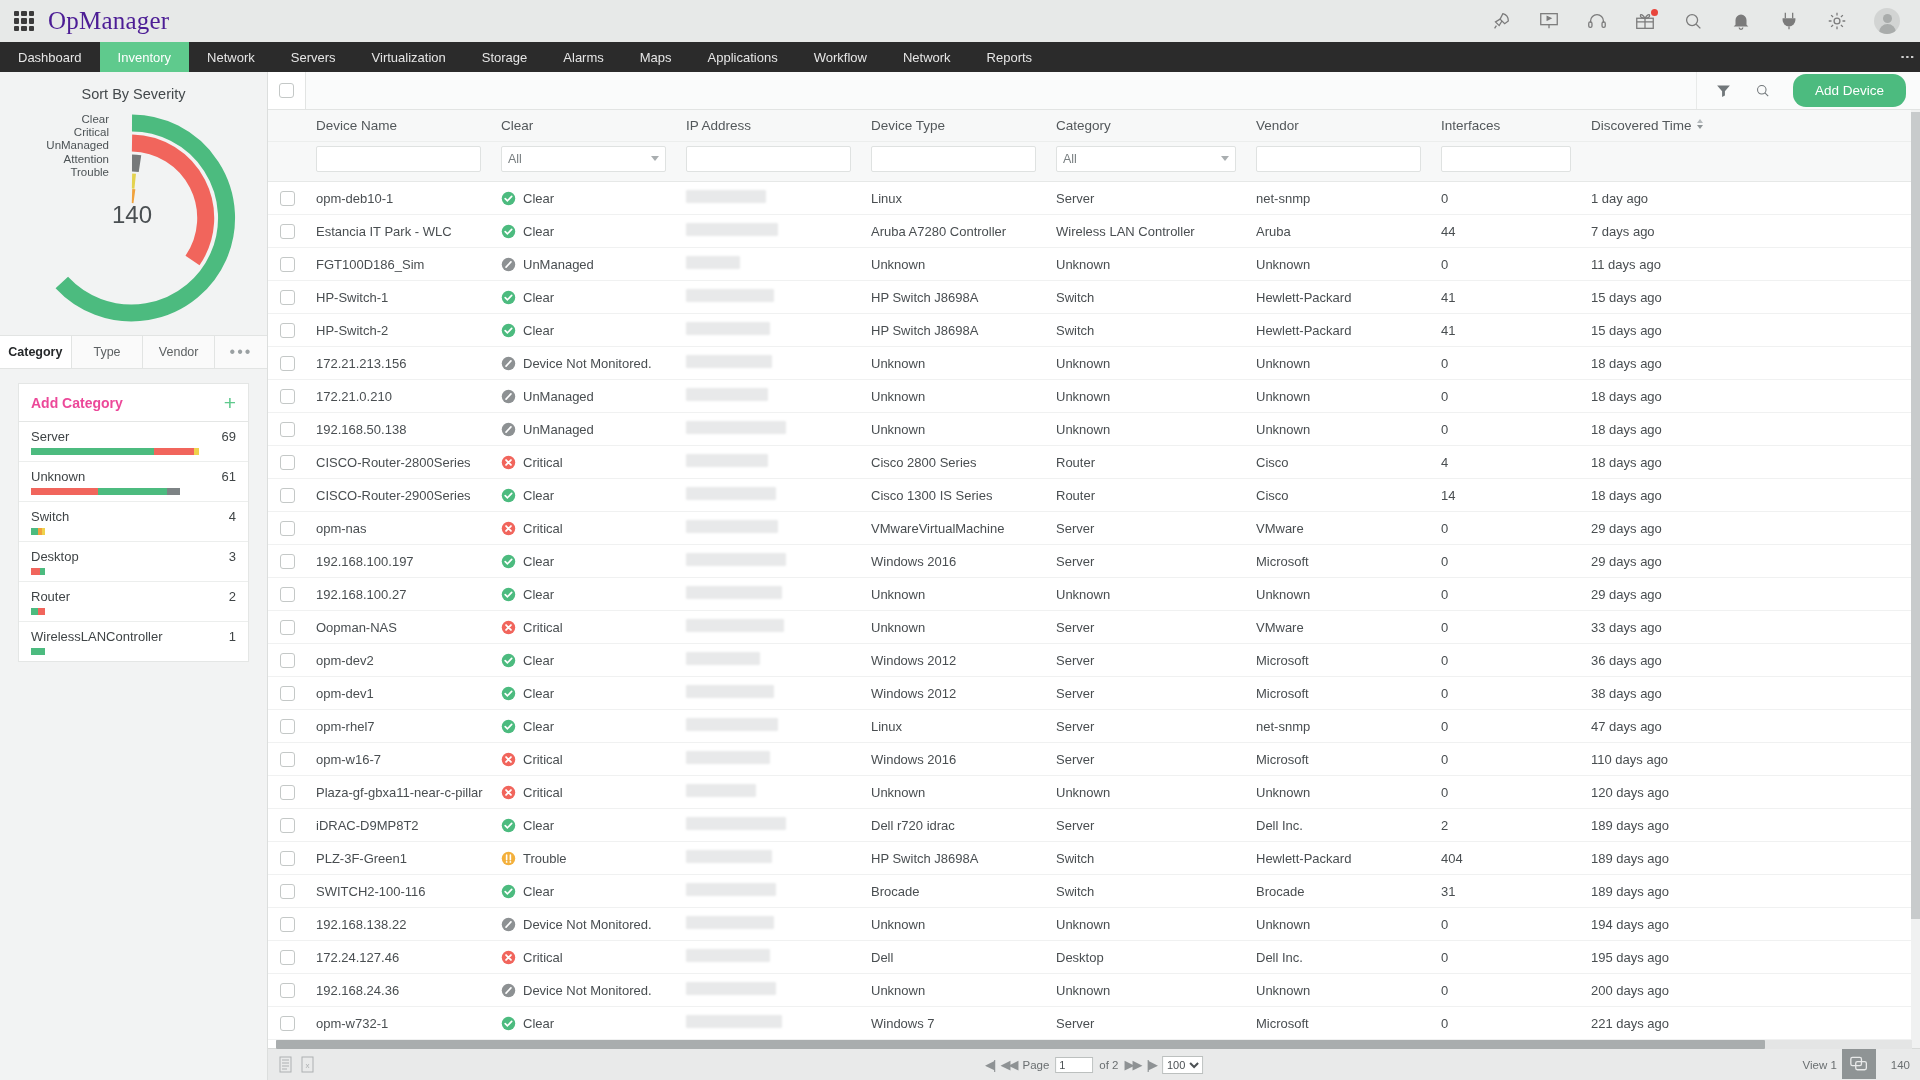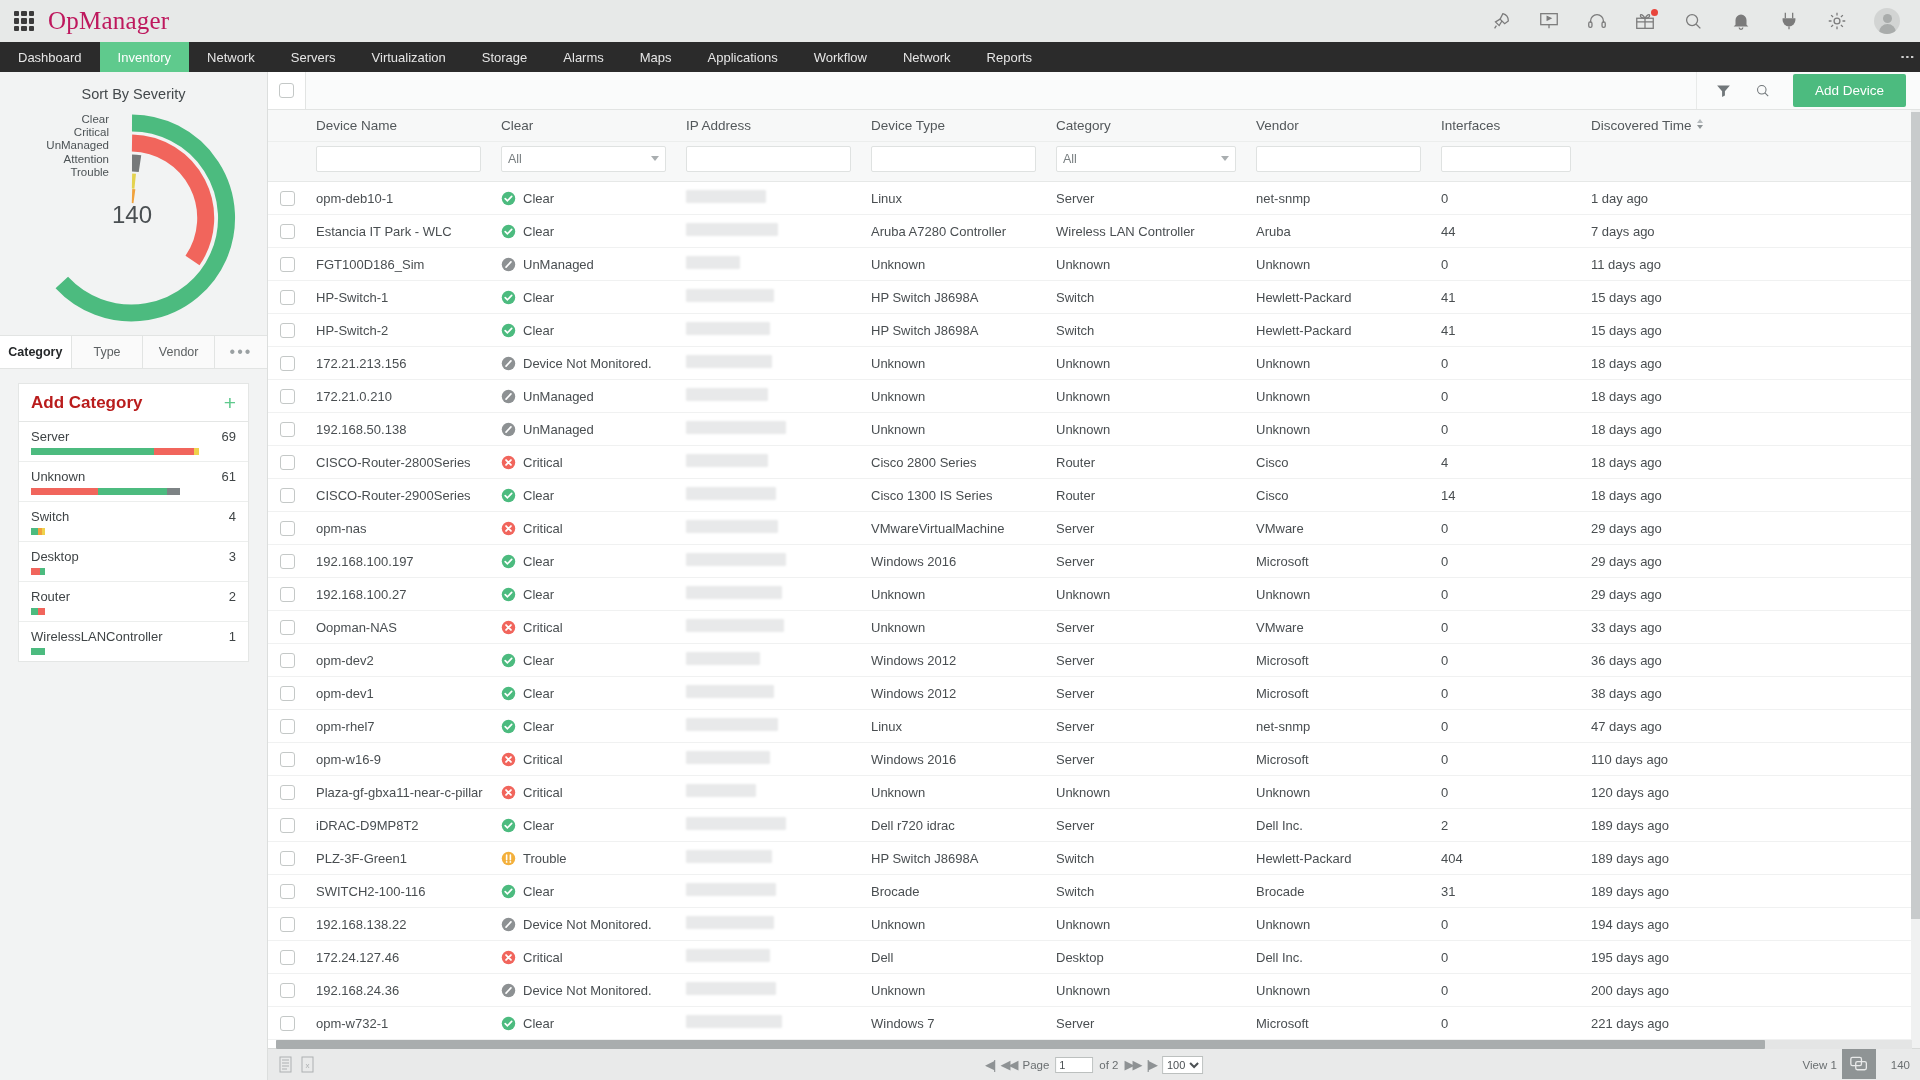--- a/index.html
+++ b/index.html
@@ -13,21 +13,21 @@
   }
 
   
   .topbar {
     height:42px; background:#e7e9e8; display:flex; align-items:center;
     padding:0 14px; position:relative;
   }
   .waffle { width:20px; height:20px; display:grid; grid-template-columns:repeat(3,1fr);
             grid-template-rows:repeat(3,1fr); gap:2px; margin-right:14px; cursor:pointer; }
   .waffle i { background:#3b3b3b; border-radius:1px; display:block; }
-  .brand { font-family:"Liberation Serif", serif; font-size:25px; color:#be185d; letter-spacing:.2px; }
+  .brand { font-family:"Liberation Serif", serif; font-size:25px; color:#4c1d95; letter-spacing:.2px; }
   .hdr-icons { margin-left:auto; display:flex; align-items:center; gap:26px; padding-right:6px; }
   .hdr-ic { width:22px; height:22px; position:relative; cursor:pointer; color:#7c7c7c; }
   .hdr-ic svg { width:22px; height:22px; display:block; fill:none; stroke:#7b7b7b; stroke-width:1.4; }
   .badge-dot { position:absolute; top:-1px; right:-2px; width:7px; height:7px; border-radius:50%;
                background:#e8453c; }
   .avatar { width:26px; height:26px; border-radius:50%; background:#d2d4d3; display:flex;
             align-items:flex-end; justify-content:center; overflow:hidden; cursor:pointer; }
   .avatar .head { width:9px; height:9px; border-radius:50%; background:#a9acab; position:absolute; margin-bottom:11px;}
   .avatar .body { width:17px; height:10px; border-radius:9px 9px 0 0; background:#a9acab; }
   .avwrap { position:relative; display:flex; align-items:center; justify-content:center;
@@ -68,21 +68,21 @@
   .cattabs { display:flex; height:34px; background:#f2f3f3; border-top:1px solid #e2e4e3;
              border-bottom:1px solid #e2e4e3; }
   .cattab { flex:1; display:flex; align-items:center; justify-content:center; font-size:12.5px;
             color:#5d6163; border-right:1px solid #e2e4e3; cursor:pointer; background:#fafafa;}
   .cattab.active { background:#fff; color:#25282a; font-weight:700; }
   .cattab.dots { flex:0 0 52px; letter-spacing:2px; color:#9aa0a2; font-size:16px; border-right:none; }
 
   .catpanel { padding:14px 18px 0 18px; }
   .addcat { background:#fff; border:1px solid #e4e6e5; border-bottom:none; height:38px;
             display:flex; align-items:center; padding:0 12px; }
-  .addcat span { font-size:17px; color:#b91c1c; font-weight:600; }
+  .addcat span { font-size:14px; color:#ec4899; font-weight:600; }
   .addcat .plus { margin-left:auto; color:#5fca8d; font-size:21px; line-height:16px; cursor:pointer;
                   font-weight:300; }
   .catlist { border:1px solid #e4e6e5; background:#fff; }
   .catrow { padding:7px 12px 6px; border-bottom:1px solid #eceeed; cursor:pointer; }
   .catrow:last-child { border-bottom:none; }
   .catrow .top { display:flex; align-items:baseline; }
   .catrow .nm { font-size:13px; color:#3f4446; }
   .catrow .ct { margin-left:auto; font-size:13px; color:#3f4446; }
   .bar { height:7px; display:flex; margin-top:4px; }
   .bar i { display:block; height:100%; }
@@ -98,21 +98,21 @@
   .ttab { display:flex; align-items:center; padding:0 22px; font-size:13.5px; color:#7d8284;
           border-right:1px solid #e8eae9; cursor:pointer; background:#fafbfb; white-space:nowrap;}
   .ttab b { color:#2b2e30; font-weight:400; }
   .ttab.active { background:#fff; border-bottom:2px solid #5fca8d; margin-bottom:-1px; }
   .ttab.active b { font-weight:700; }
   .ttab .cnt { color:#9299a0; margin-left:4px; }
   .ttab.active .cnt { color:#7d8284; }
   .tb-fill { flex:1; border-right:1px solid #e8eae9; background:#fafbfb; }
   .tb-right { display:flex; align-items:center; gap:22px; padding:0 14px 0 18px; background:#fafbfb;}
   .tb-right svg { width:17px; height:17px; stroke:#71777a; fill:none; stroke-width:1.5; cursor:pointer;}
-  .btn-add { background:#4cbb7f; color:#fff; font-size:13.5px; border:none; border-radius:2px;
+  .btn-add { background:#4cbb7f; color:#fff; font-size:13.5px; border:none; border-radius:13px;
              padding:9px 22px; cursor:pointer; font-family:inherit; }
 
   
   .tablearea { flex:1; overflow:hidden; position:relative; }
   table { width:100%; border-collapse:collapse; table-layout:fixed; }
   thead th { background:#f7f8f8; font-weight:400; font-size:13.5px; color:#53585b;
              text-align:left; padding:8px 0 8px 10px; border-bottom:1px solid #eceeed; }
   .filters td { background:#f7f8f8; padding:4px 10px 9px 10px; border-bottom:1px solid #e6e8e7; }
   .finput { width:100%; height:26px; border:1px solid #dfe2e1; background:#fff; border-radius:2px;
             font-size:12.5px; color:#787e80; padding:0 6px; font-family:inherit; }
@@ -798,21 +798,21 @@
               </td>
               <td><span class="ip-mask" style="width:92px"></span></td>
               <td>Linux</td>
               <td>Server</td>
               <td>net-snmp</td>
               <td>0</td>
               <td>47 days ago</td>
             </tr>
             <tr>
               <td style="text-align:center;padding:0"><span class="cb" style="display:inline-block;vertical-align:middle"></span></td>
-              <td>opm-w16-9</td>
+              <td>opm-w16-7</td>
               <td>
                 <span class="stat">
                   <span class="sic">
                     <svg viewBox="0 0 16 16">
                       <circle cx="8" cy="8" r="7.2" fill="#f1655c"></circle>
                       <path d="M5.4 5.4l5.2 5.2M10.6 5.4l-5.2 5.2" stroke="#fff" stroke-width="1.9" stroke-linecap="round"></path>
                     </svg>
                   </span>
                   <span>Critical</span>
                 </span>

